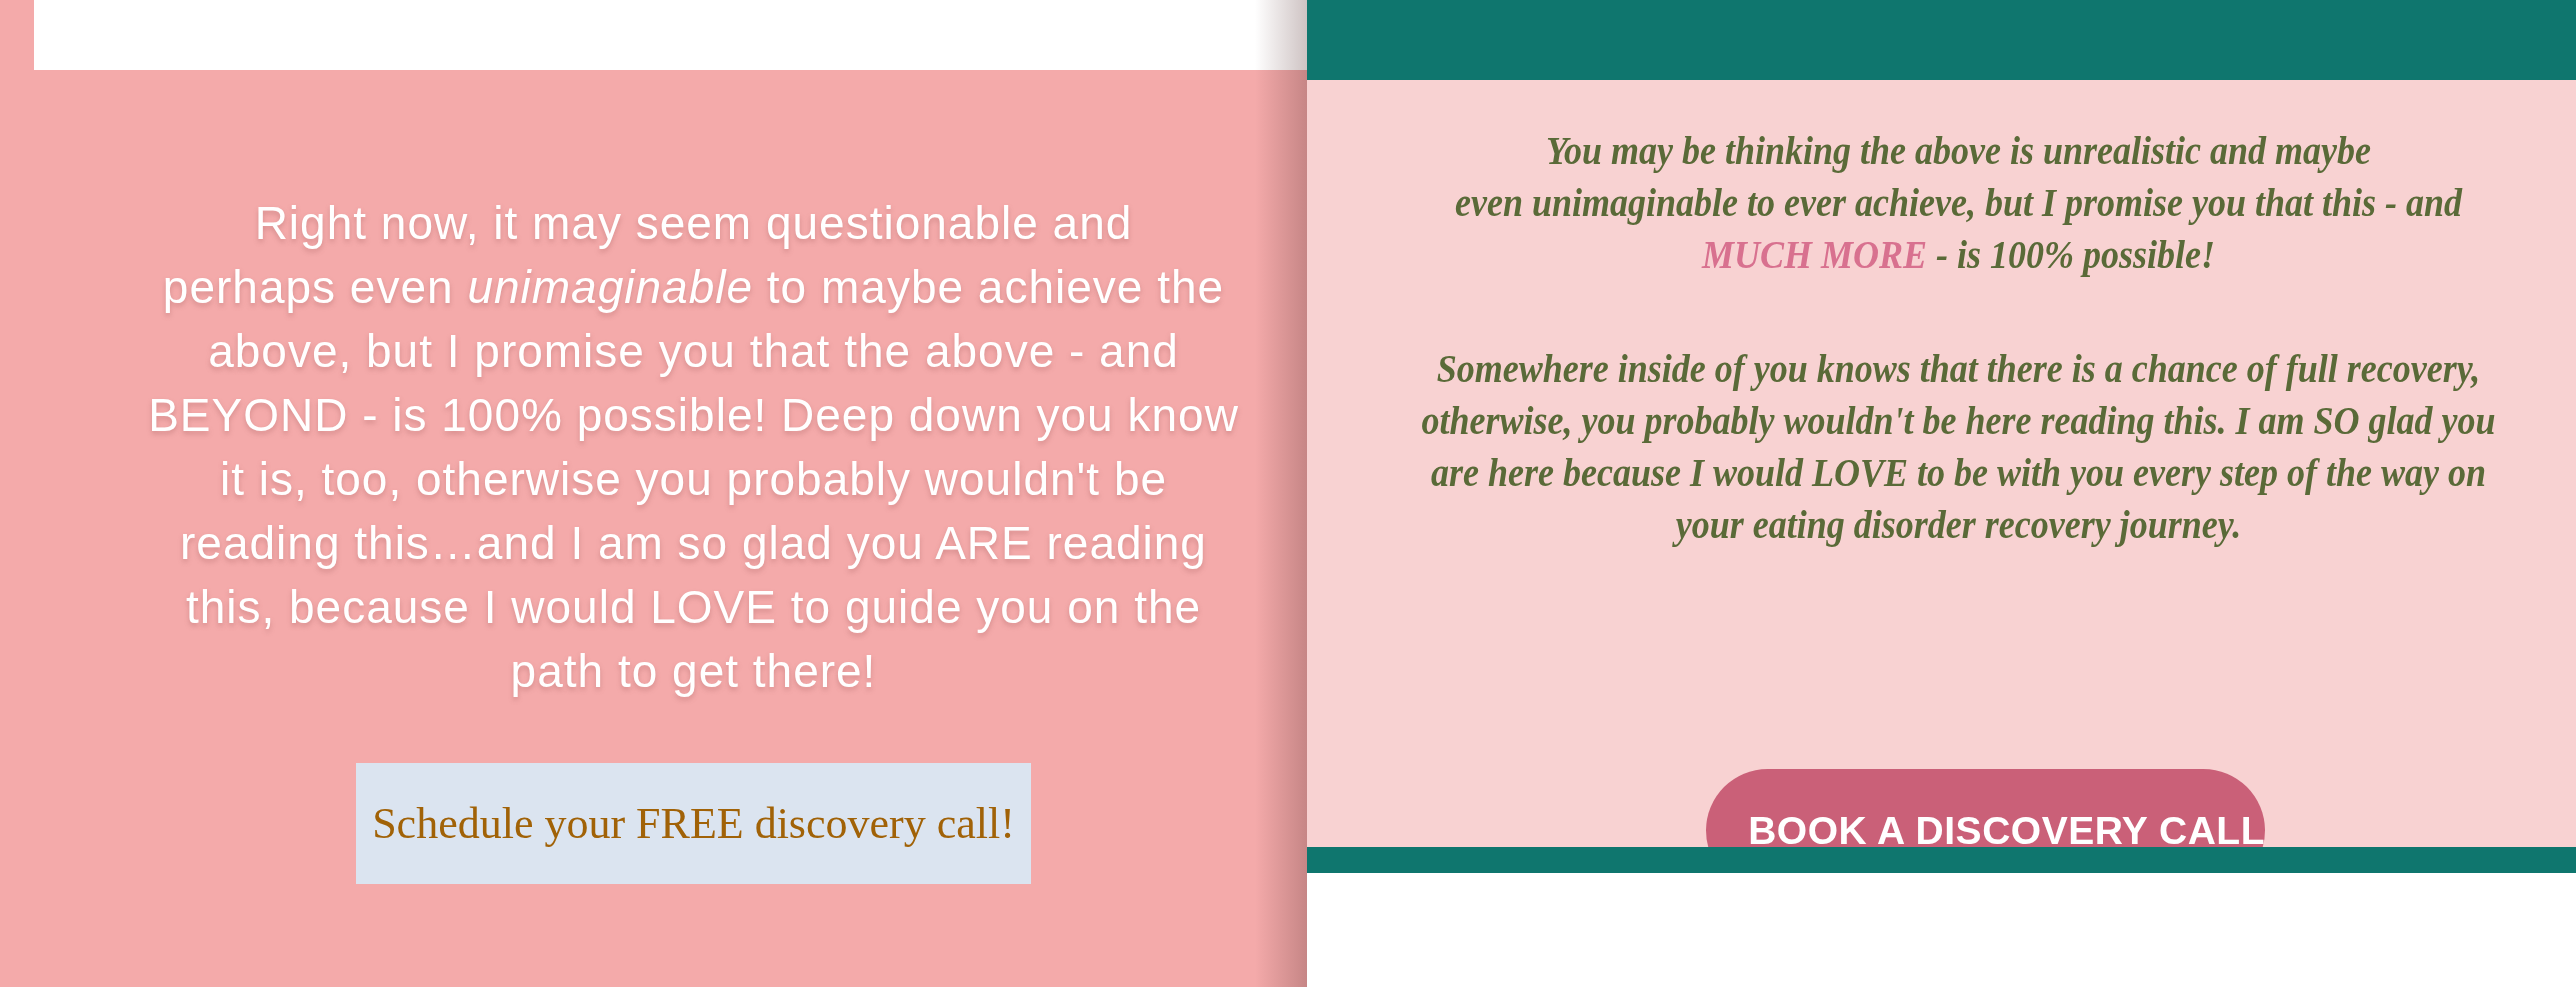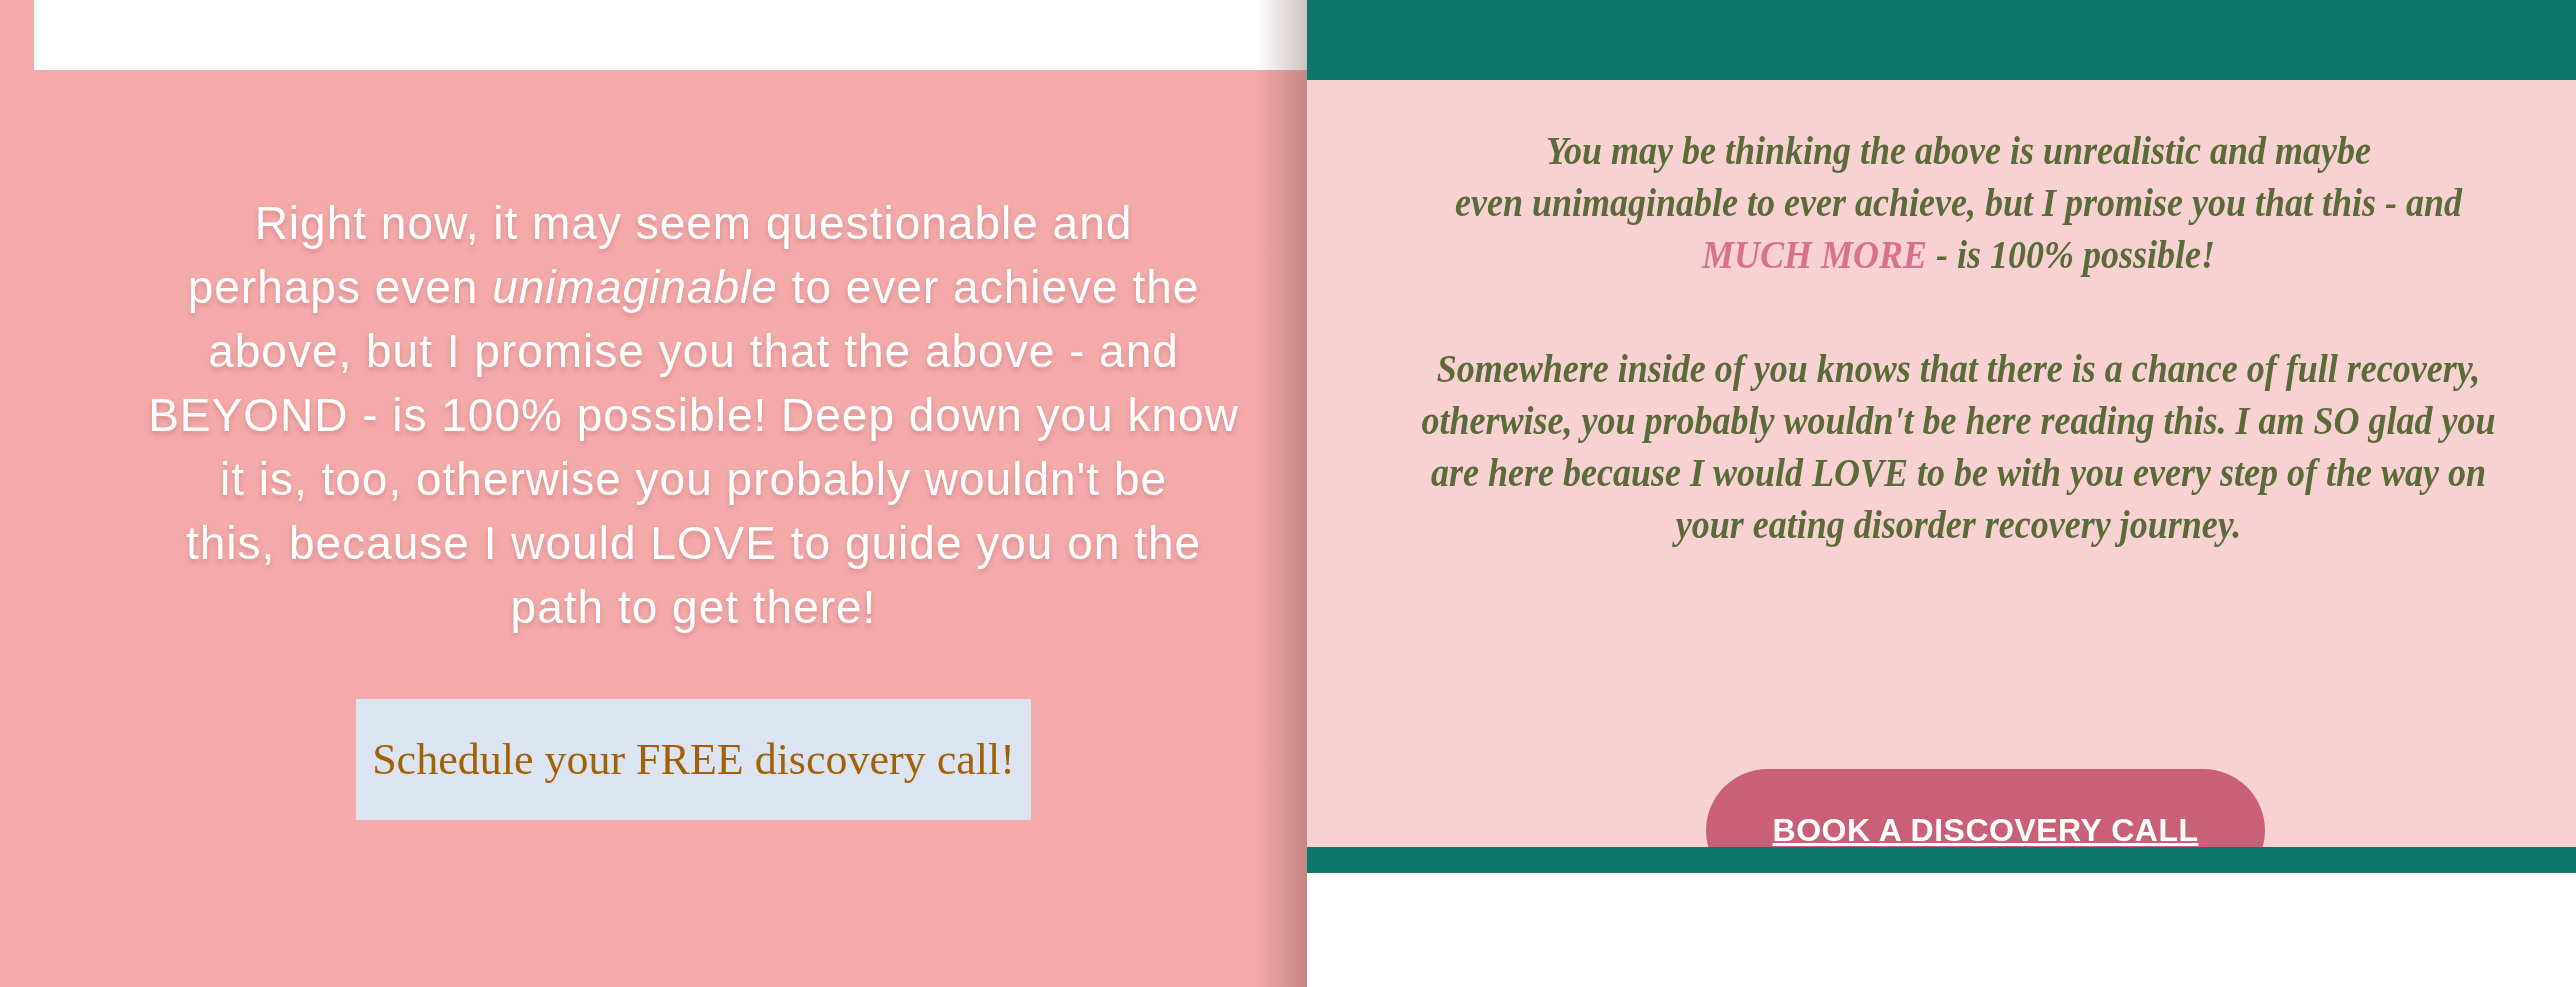--- a/index.html
+++ b/index.html
@@ -121,43 +121,43 @@
   .book-button {
     display: inline-block;
     width: 559px;
     height: 123px;
     border: none;
     border-radius: 62px;
     background: #ca6078;
     color: #ffffff;
     font-family: "Liberation Sans", sans-serif;
     font-weight: bold;
-    font-size: 32px;
+    font-size: 39px;
     letter-spacing: 0.5px;
     line-height: 123px;
-    text-align: center;
+    text-align: right;
     cursor: pointer;
     padding: 0;
-    text-decoration: underline;
   }
 </style>
 </head>
 <body>
 
 <div class="canvas">
 
   <section class="left-shot">
     <div class="left-white-strip"></div>
     <div class="left-content">
       <div class="left-paragraph">
         <div class="tline">Right now, it may seem questionable and</div>
-        <div class="tline"><span>perhaps even </span><em>unimaginable</em><span> to ever achieve the</span></div>
+        <div class="tline"><span>perhaps even </span><em>unimaginable</em><span> to maybe achieve the</span></div>
         <div class="tline">above, but I promise you that the above - and</div>
         <div class="tline">BEYOND - is 100% possible! Deep down you know</div>
         <div class="tline">it is, too, otherwise you probably wouldn't be</div>
+        <div class="tline">reading this…and I am so glad you ARE reading</div>
         <div class="tline">this, because I would LOVE to guide you on the</div>
         <div class="tline">path to get there!</div>
       </div>
       <div class="left-button-row">
         <button class="schedule-button">Schedule your FREE discovery call!</button>
       </div>
     </div>
   </section>
 
   <section class="right-shot">

